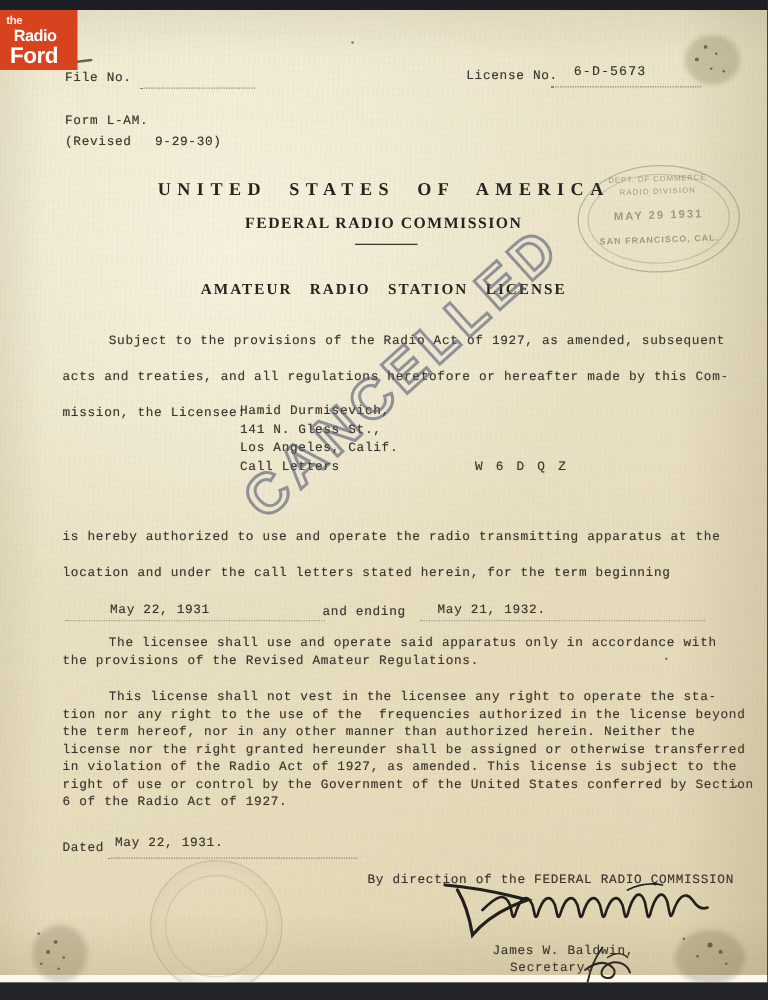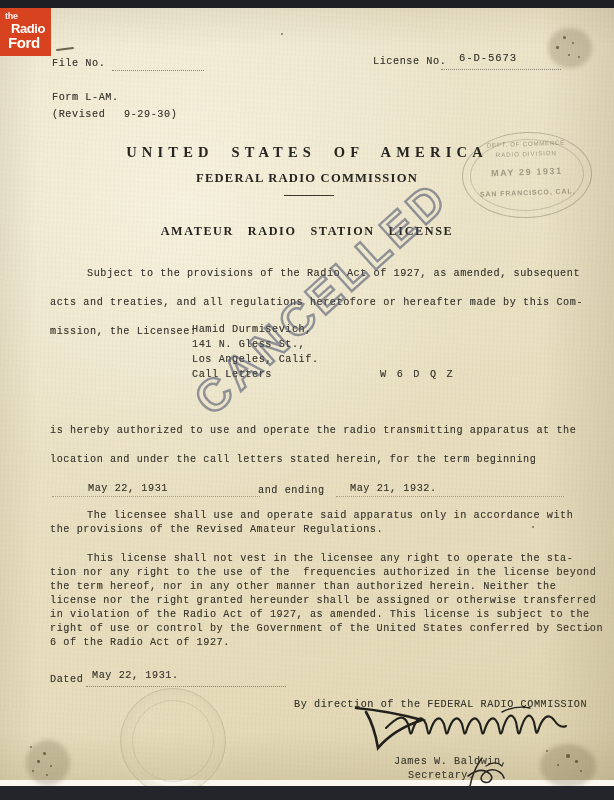--- a/index.html
+++ b/index.html
@@ -67,32 +67,32 @@
   }
   .scan-band-bottom2 {
     position: absolute; left: 0; top: 780px; width: 614px; height: 6px;
     background: #fbf8ef;
   }
 
   
   .hf-logo {
     position: absolute;
     left: 0; top: 8px;
-    width: 51px; height: 48px;
+    width: 62px; height: 48px;
     background: #d8431f;
     color: #ffffff;
     z-index: 40;
     font-family: "Liberation Sans", sans-serif;
     line-height: 1;
     padding: 4px 0 0 5px;
     box-sizing: border-box;
   }
   .hf-the  { font-size: 9px; font-weight: 700; letter-spacing: -0.2px; opacity: 0.92; }
   .hf-henry{ font-size: 13px; font-weight: 700; letter-spacing: -0.4px; margin-top: 1px; padding-left: 6px;}
-  .hf-ford { font-size: 15px; font-weight: 700; letter-spacing: -0.4px; margin-top: 0px; padding-left: 3px;}
+  .hf-ford { font-size: 18px; font-weight: 700; letter-spacing: -0.4px; margin-top: 0px; padding-left: 3px;}
 
   
   .doc {
     position: absolute;
     inset: 0;
     color: #2c2a24;
   }
 
   
   .tw {

